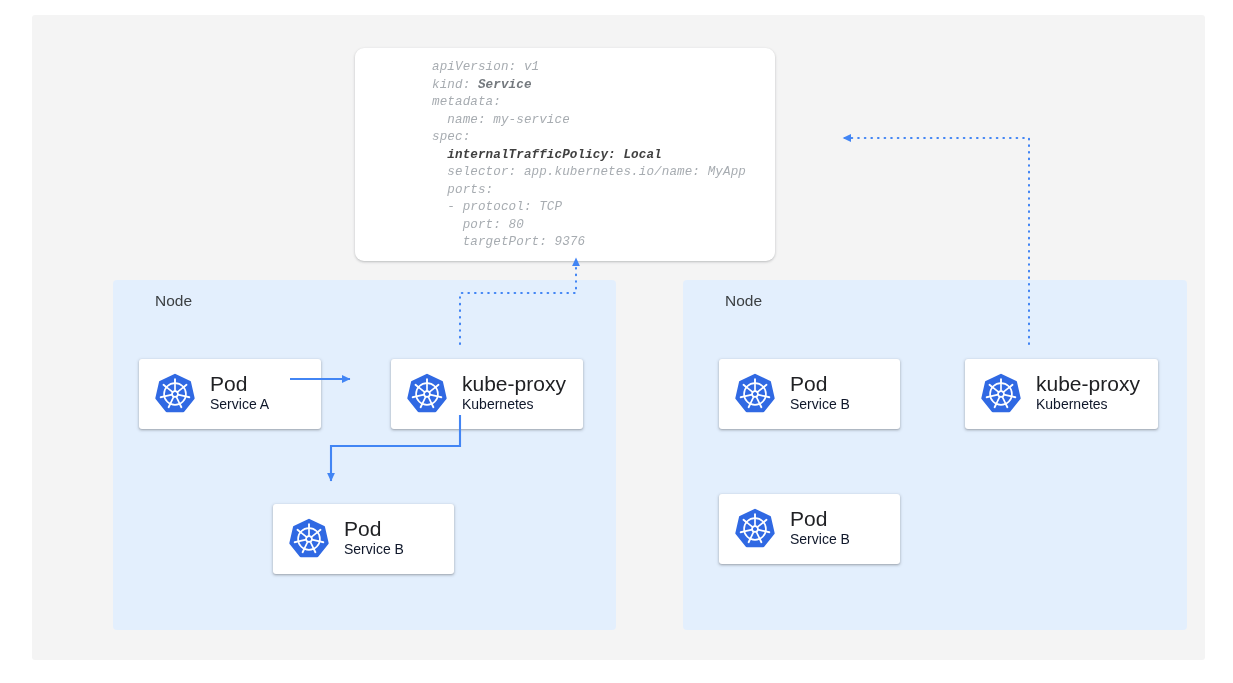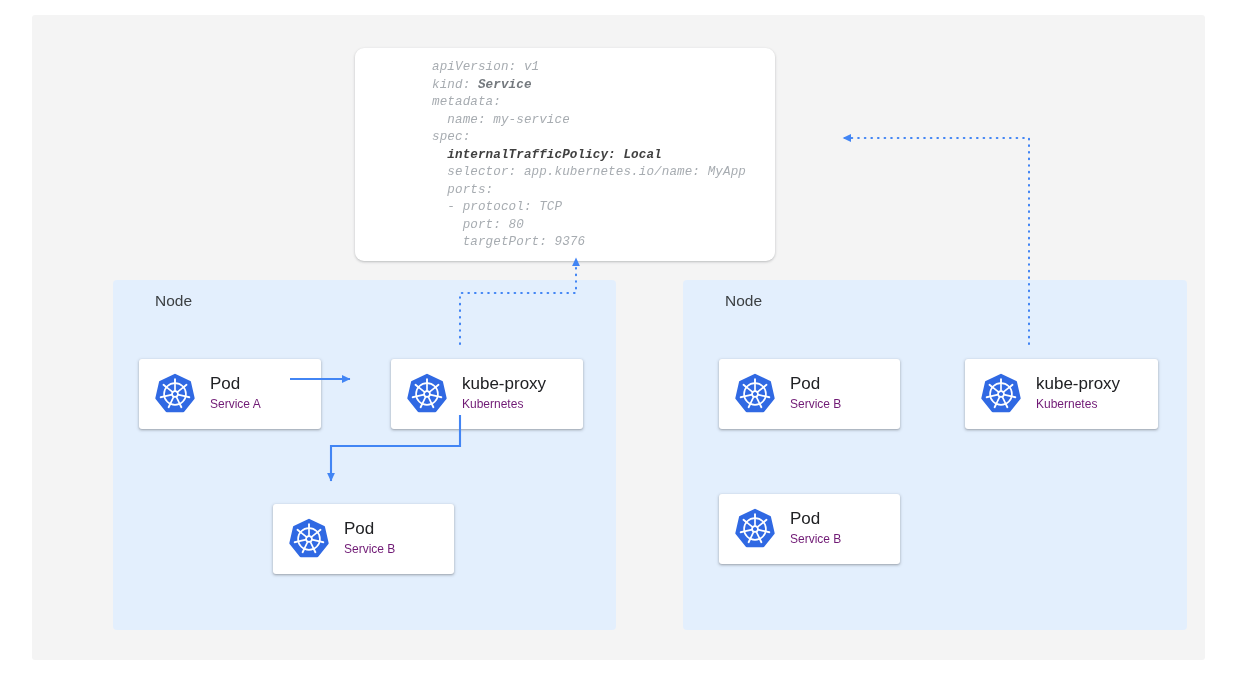--- a/index.html
+++ b/index.html
@@ -92,27 +92,27 @@
   .card .k8s-icon {
     flex: 0 0 auto;
     width: 42px;
     height: 42px;
     margin-left: 15px;
     margin-right: 14px;
   }
   .card .k8s-icon svg { display: block; width: 42px; height: 42px; }
   .card-text { display: flex; flex-direction: column; justify-content: center; }
   .card-title {
-    font-size: 17px;
+    font-size: 21px;
     color: #202124;
     line-height: 20px;
   }
   .card-sub {
-    font-size: 12px;
-    color: #701a75;
+    font-size: 14px;
+    color: #0f172a;
     line-height: 19px;
     margin-top: 1px;
   }
 
   
   #card-pod-a        { left: 107px; top: 344px; width: 182px; height: 70px; }
   #card-kubeproxy-l  { left: 359px; top: 344px; width: 192px; height: 70px; }
   #card-pod-b-left   { left: 241px; top: 489px; width: 181px; height: 70px; }
   #card-pod-b-r1     { left: 687px; top: 344px; width: 181px; height: 70px; }
   #card-kubeproxy-r  { left: 933px; top: 344px; width: 193px; height: 70px; }

